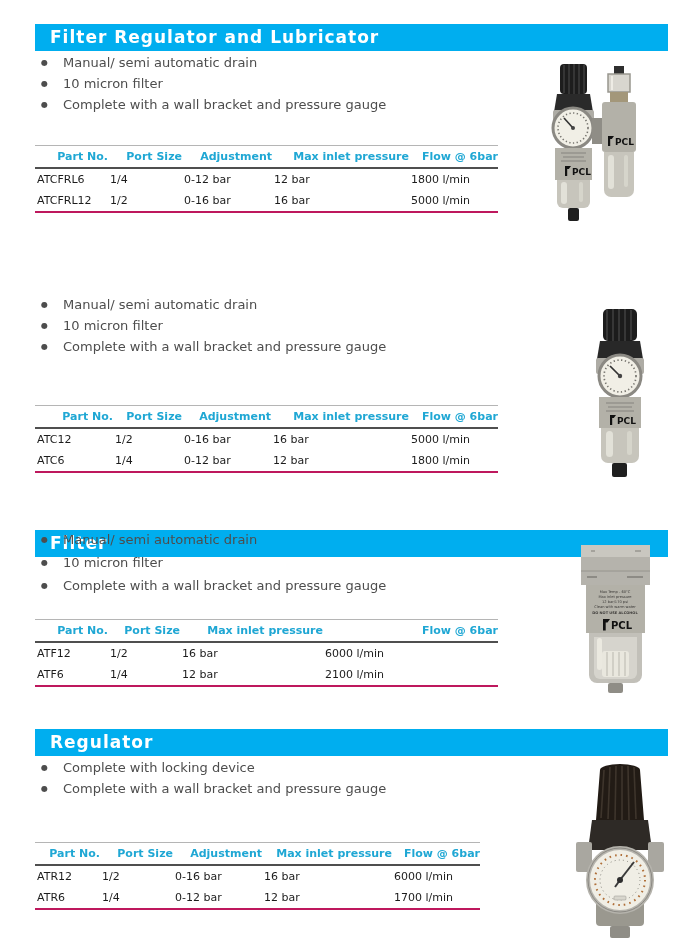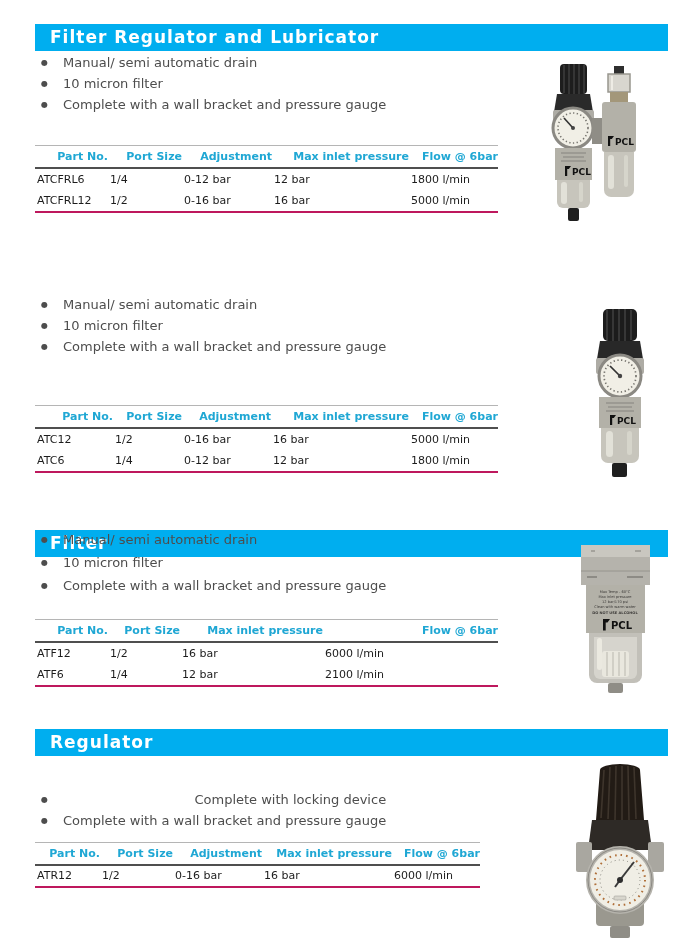--- a/index.html
+++ b/index.html
@@ -298,21 +298,21 @@
         </g>
         <rect x="20" y="95" width="5" height="32" rx="2.5" fill="#f0eee5" opacity="0.8"></rect>
       </g>
       <rect x="31" y="140" width="15" height="10" rx="2" fill="#8f8d86"></rect>
     </svg>
   </div>
 
   <div class="section-bar" style="top:729px;">
     <span>Regulator</span>
   </div>
-  <ul class="bullets" style="top:789px;text-align:right;">
+  <ul class="bullets" style="top:757px;">
     <li>Complete with locking device</li>
     <li>Complete with a wall bracket and pressure gauge</li>
   </ul>
   <table class="spec" style="top:842px; width:445px;">
     <colgroup>
         <col style="width:65px">
         <col style="width:73px">
         <col style="width:89px">
         <col style="width:130px">
         <col style="width:88px">
@@ -327,20 +327,27 @@
       </tr>
     </thead>
     <tbody>
       <tr>
         <td>ATR12</td>
         <td>1/2</td>
         <td>0-16 bar</td>
         <td>16 bar</td>
         <td>6000 l/min</td>
       </tr>
+      <tr>
+        <td>ATR6</td>
+        <td>1/4</td>
+        <td>0-12 bar</td>
+        <td>12 bar</td>
+        <td>1700 l/min</td>
+      </tr>
     </tbody>
   </table>
 
   <div class="photo" style="left:576px; top:762px;">
     <svg width="88" height="180" viewBox="0 0 88 180">
       <g>
         <path d="M24 8 a20 6 0 0 1 40 0 l4 50 h-48 z" fill="#221b15"></path>
         <g stroke="#3e352c" stroke-width="1.6">
           <line x1="28" y1="8" x2="25" y2="56"></line>
             <line x1="34" y1="5" x2="32" y2="57"></line>

